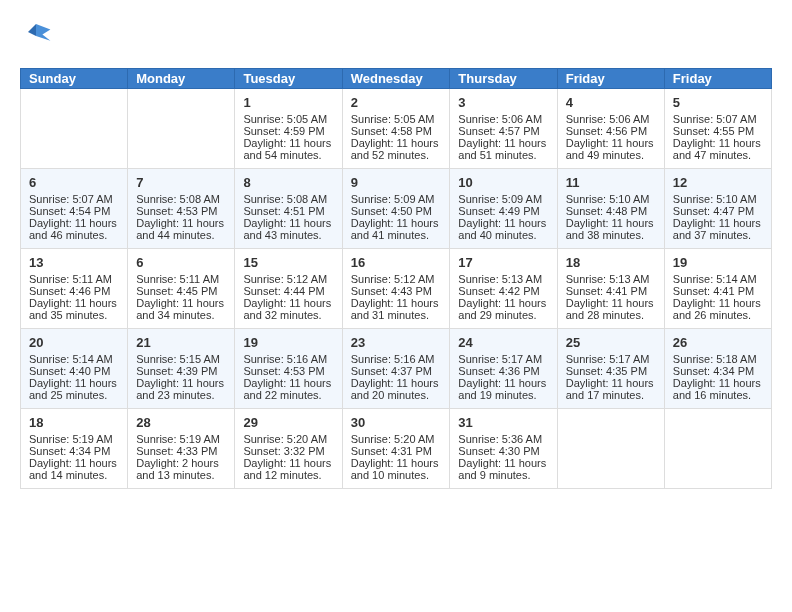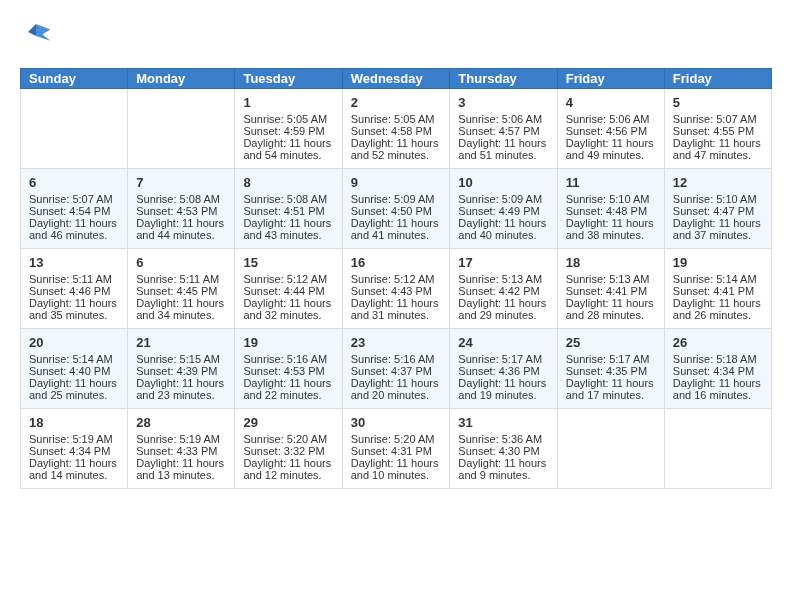--- a/index.html
+++ b/index.html
@@ -294,21 +294,21 @@
         <td>
         <span class="day-num">18</span>
         <span>Sunrise: 5:19 AM</span><br>
         <span>Sunset: 4:34 PM</span><br>
         <span>Daylight: 11 hours and 14 minutes.</span>
       </td>
         <td>
         <span class="day-num">28</span>
         <span>Sunrise: 5:19 AM</span><br>
         <span>Sunset: 4:33 PM</span><br>
-        <span>Daylight: 11 hours and 13 minutes.</span>
+        <span>Daylight: 2 hours and 13 minutes.</span>
       </td>
         <td>
         <span class="day-num">29</span>
         <span>Sunrise: 5:20 AM</span><br>
         <span>Sunset: 3:32 PM</span><br>
         <span>Daylight: 11 hours and 12 minutes.</span>
       </td>
         <td>
         <span class="day-num">30</span>
         <span>Sunrise: 5:20 AM</span><br>

